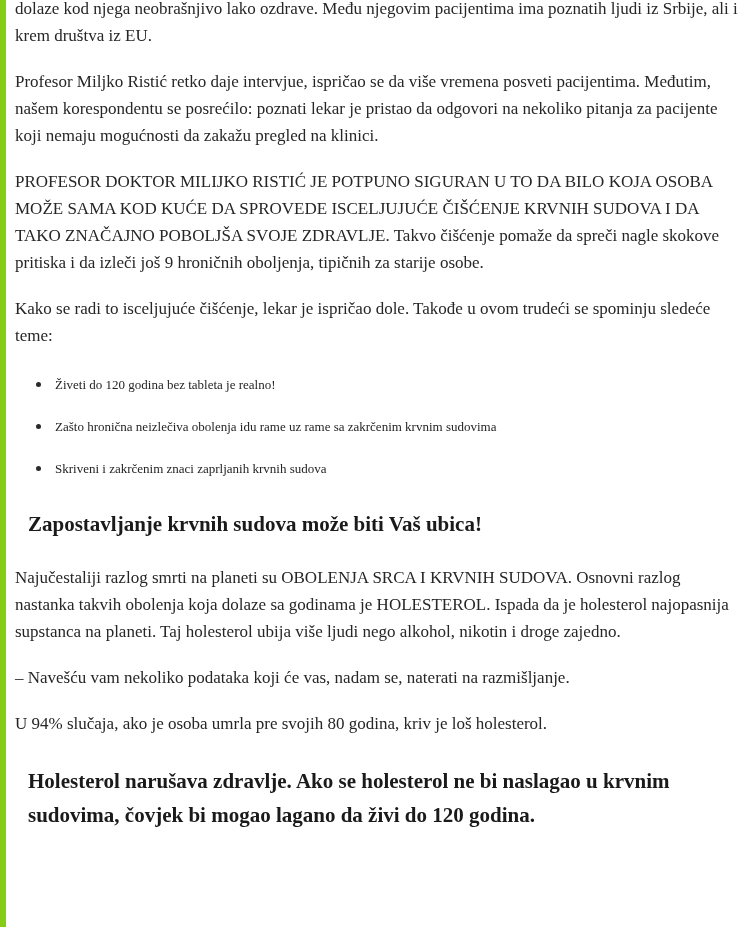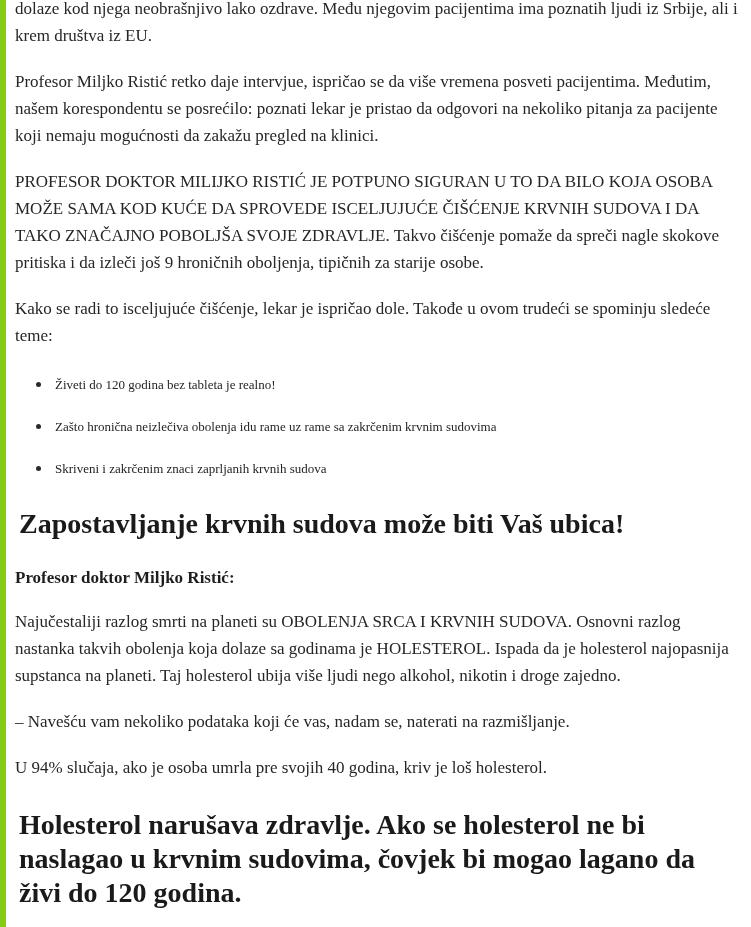--- a/index.html
+++ b/index.html
@@ -50,25 +50,25 @@
   .topic-list li .bullet {
     position: absolute;
     left: -19px;
     top: 10px;
     width: 5px;
     height: 5px;
     border-radius: 50%;
     background: #2a2a2a;
   }
   h2 {
-    font-size: 28px;
+    font-size: 21px;
     line-height: 34px;
     font-weight: bold;
     color: #1a1a1a;
-    margin: 25px 0 23px 4px;
+    margin: 25px 0 23px 13px;
   }
   h2.tight {
     margin-top: 27px;
     margin-bottom: 26px;
   }
 </style>
 </head>
 <body>
 
 <div class="page">
@@ -92,24 +92,23 @@
         <span>Zašto hronična neizlečiva obolenja idu rame uz rame sa zakrčenim krvnim sudovima</span>
       </li>
       <li>
         <span class="bullet"></span>
         <span>Skriveni i zakrčenim znaci zaprljanih krvnih sudova</span>
       </li>
     </ul>
 
     <h2>Zapostavljanje krvnih sudova može biti Vaš ubica!</h2>
 
-    <p class="bold-label">Profesor doktor Miljko Ristić:</p>
 
     <p>Najučestaliji razlog smrti na planeti su OBOLENJA SRCA I KRVNIH SUDOVA. Osnovni razlog nastanka takvih obolenja koja dolaze sa godinama je HOLESTEROL. Ispada da je holesterol najopasnija supstanca na planeti. Taj holesterol ubija više ljudi nego alkohol, nikotin i droge zajedno.</p>
 
     <p>– Navešću vam nekoliko podataka koji će vas, nadam se, naterati na razmišljanje.</p>
 
-    <p>U 94% slučaja, ako je osoba umrla pre svojih 40 godina, kriv je loš holesterol.</p>
+    <p>U 94% slučaja, ako je osoba umrla pre svojih 80 godina, kriv je loš holesterol.</p>
 
     <h2 class="tight">Holesterol narušava zdravlje. Ako se holesterol ne bi naslagao u krvnim sudovima, čovjek bi mogao lagano da živi do 120 godina.</h2>
 
   </div>
 </div>
 
 </body></html>

